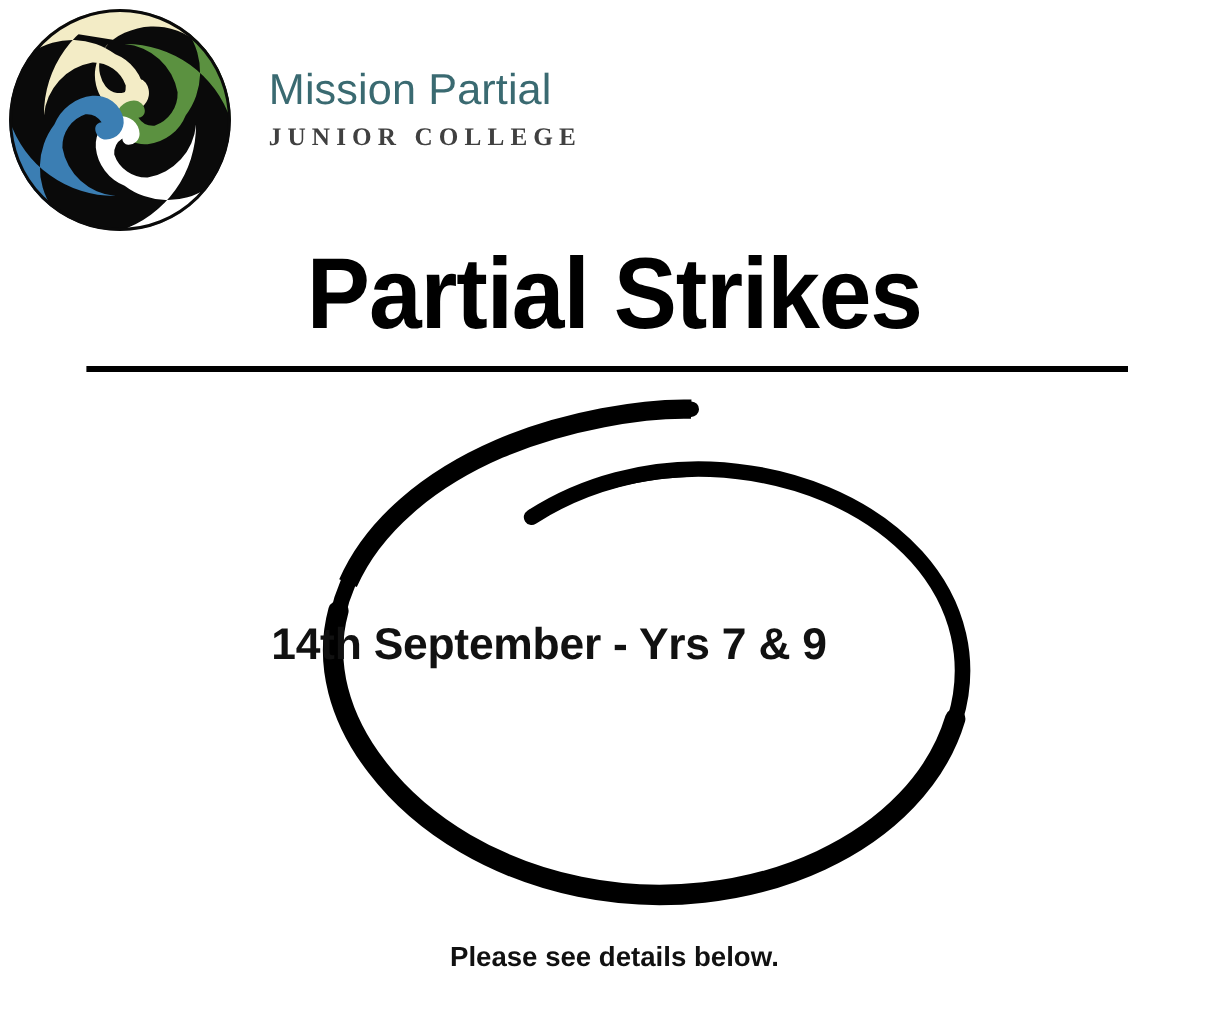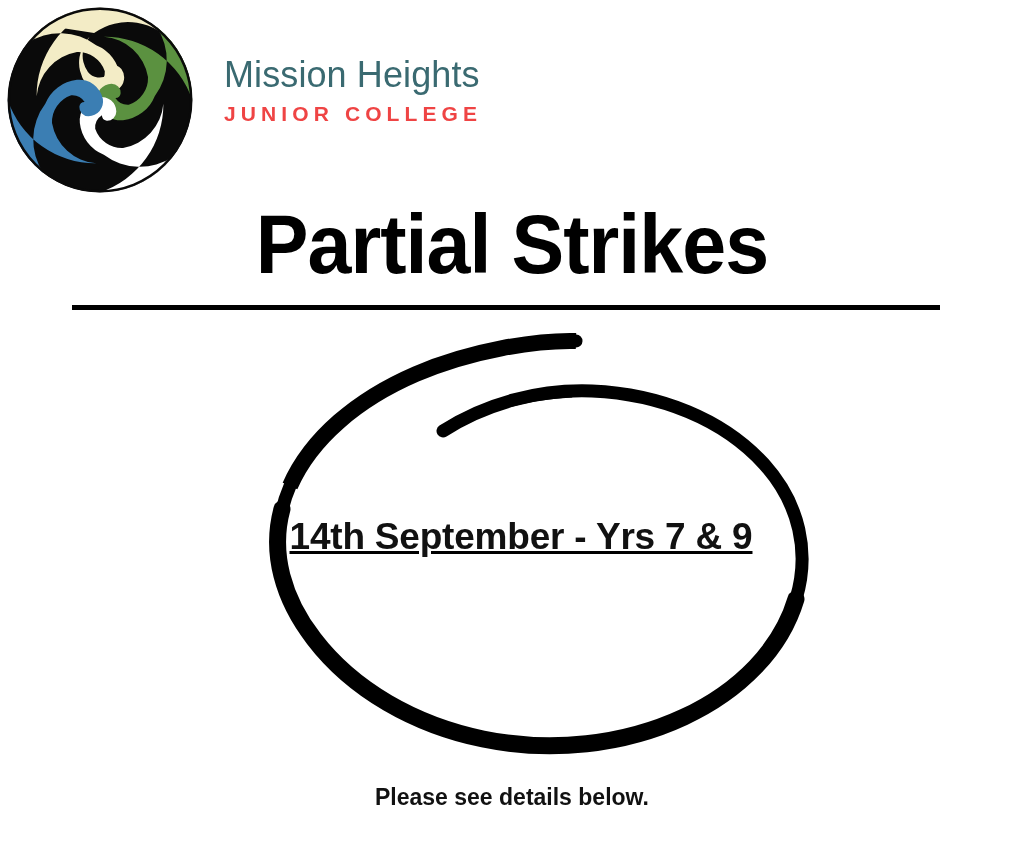--- a/index.html
+++ b/index.html
@@ -48,27 +48,27 @@
   .brand-name {
     font-family: "Liberation Sans", sans-serif;
     font-size: 36px;
     font-weight: 400;
     letter-spacing: 0.1px;
     line-height: 42px;
     color: #3a6a71;
     white-space: nowrap;
   }
   .brand-sub {
-    font-family: Liberation Sans, sans-serif;
+    font-family: Liberation Serif, serif;
     font-size: 21px;
     font-weight: 700;
     letter-spacing: 5.1px;
     line-height: 28px;
     margin-top: 4px;
-    color: #ef4444;
+    color: #404040;
     white-space: nowrap;
   }
 
   
   .poster-title {
     position: absolute;
     left: 0;
     top: 196px;
     width: 1024px;
     text-align: center;
@@ -106,25 +106,24 @@
     height: 465px;
   }
   .callout-ring svg {
     display: block;
     width: 610px;
     height: 465px;
     overflow: visible;
   }
   .callout-lines {
     position: absolute;
-    left: 6px;
+    left: 16px;
     top: 185px;
     width: 610px;
-    text-align: center;
-    text-decoration: underline;
+    text-align: left;
   }
   .callout-line {
     font-family: "Liberation Sans", sans-serif;
     font-size: 37px;
     font-weight: 700;
     line-height: 53px;
     letter-spacing: -0.2px;
     color: #111111;
     white-space: nowrap;
   }
@@ -219,21 +218,21 @@
                    A29.5 29.5 0 0 0 76 50
                    A51 51 0 0 0 34 96
                    A96 96 0 0 1 100 4 Z" fill="#3b7eb3"></path>
         </g>
 
         <circle cx="100" cy="100" r="95" fill="none" stroke="#0a0a0a" stroke-width="2.6"></circle>
       </svg>
     </div>
 
     <div class="brand-wordmark">
-      <div class="brand-name">Mission Heights</div>
+      <div class="brand-name">Mission Partial</div>
       <div class="brand-sub">JUNIOR COLLEGE</div>
     </div>
   </div>
 
   <div class="poster-title">Partial Strikes</div>
 
   <div class="title-rule"></div>
 
   <div class="callout">
 

